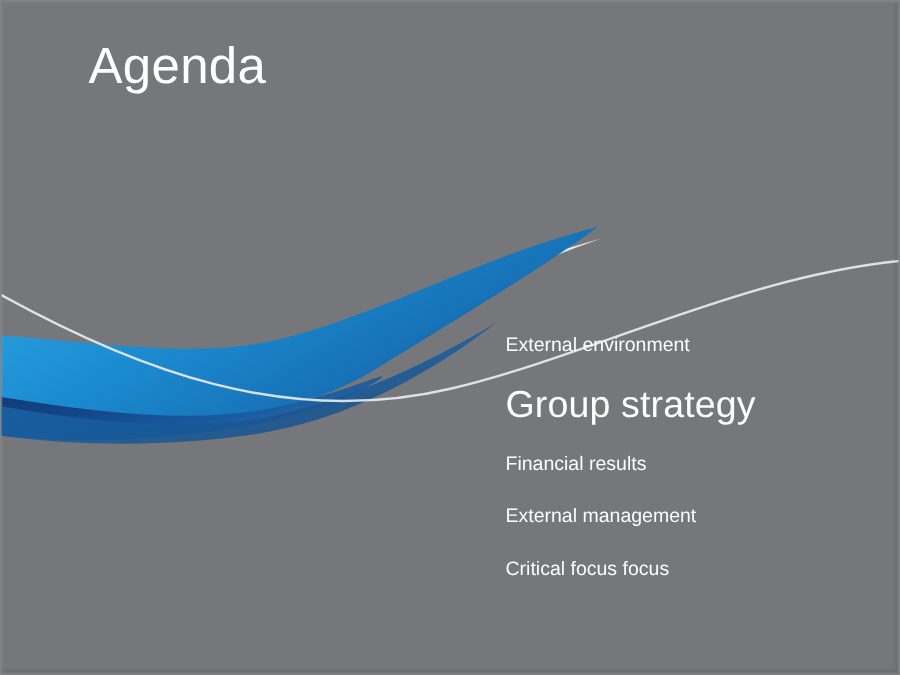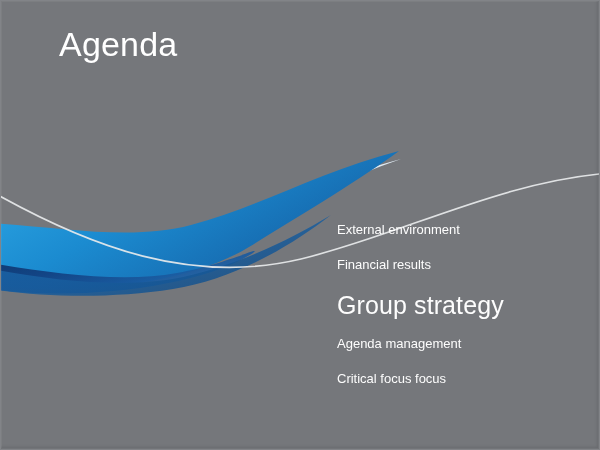--- a/index.html
+++ b/index.html
@@ -111,27 +111,27 @@
 
     <path d="M -5,193 C 90,246 190,284 300,258 C 400,234 500,180 610,172" fill="none" stroke="#e8eaec" stroke-width="1.6" opacity="0.92"></path>
   </svg>
 
   <div id="title">Agenda</div>
 
   <div id="agenda-list">
     <div class="agenda-item">
       <span>External environment</span>
     </div>
-    <div class="agenda-item">
-      <span>Financial results</span>
-    </div>
     <div class="agenda-item emphasis">
       <span>Group strategy</span>
     </div>
     <div class="agenda-item">
-      <span>Agenda management</span>
+      <span>Financial results</span>
+    </div>
+    <div class="agenda-item">
+      <span>External management</span>
     </div>
     <div class="agenda-item">
       <span>Critical focus focus</span>
     </div>
   </div>
 
 </div>
 
 </body></html>

